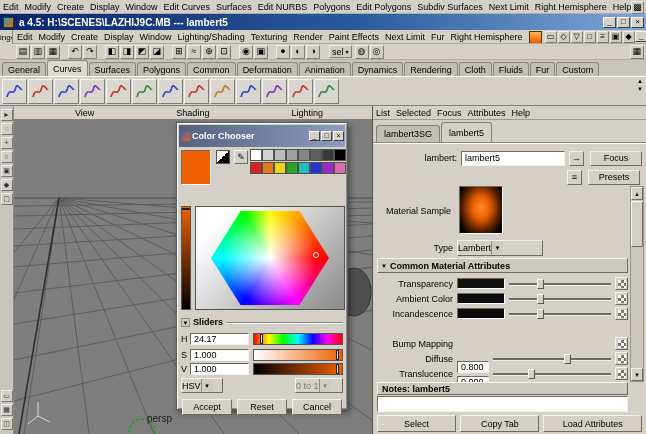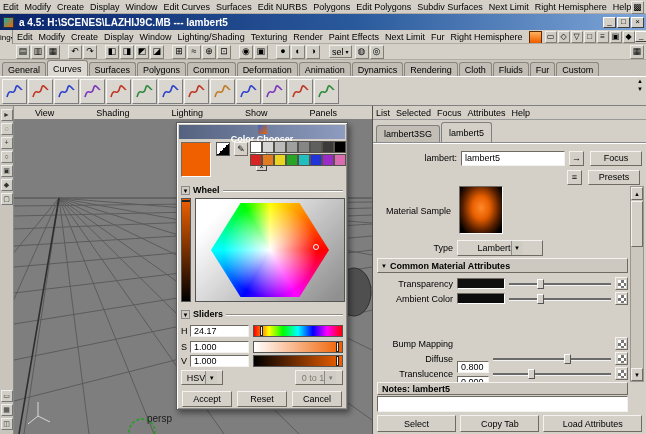--- a/index.html
+++ b/index.html
@@ -32,21 +32,21 @@
   .tab-right-btn{position:absolute;right:2px;top:1px;width:13px;height:13px;}
   #shelfrow{left:0;top:76px;width:646px;height:30px;background:#d4d0c8;border-top:1px solid #fff;border-bottom:1px solid #808080;padding-left:2px;gap:1px;}
   .shelf-btn{flex:none;width:25px;height:25px;border:1px solid;border-color:#f5f5f3 #7d7d7d #7d7d7d #f5f5f3;background:#d9d6cf;display:flex;align-items:center;justify-content:center;cursor:default;}
   .shelf-scroll{position:absolute;right:3px;top:78px;display:flex;flex-direction:column;gap:2px;font-size:6px;line-height:6px;}
   
   #toolbox{position:absolute;left:0;top:106px;width:14px;height:328px;background:#c9c5bd;border-right:1px solid #8a8a8a;display:flex;flex-direction:column;align-items:center;padding-top:3px;gap:2px;}
   .tool-icon{width:12px;height:12px;border:1px solid;border-color:#eee #777 #777 #eee;background:#d2cfc7;font-size:7px;line-height:9px;text-align:center;color:#333;flex:none;cursor:default;}
   .toolbox-spacer{flex:1;}
   
   #vp-menubar{left:14px;top:106px;width:358px;height:14px;background:#d4d0c8;border-bottom:1px solid #808080;}
-  .vp-menu-item{padding:0 21px;font-size:9px;cursor:default;}
+  .vp-menu-item{padding:0 21px;font-size:9px;cursor:default;margin-left:40px;}
   #viewport{position:absolute;left:14px;top:120px;width:358px;height:314px;background:#7e7e7e;overflow:hidden;}
   #persp-label{position:absolute;left:133px;top:293px;color:#1c1c1c;font-size:10px;}
   
   #ae{position:absolute;left:372px;top:106px;width:274px;height:328px;background:#d4d0c8;border-left:1px solid #55524c;}
   .ae-menubar{position:absolute;left:0;top:0;width:100%;height:14px;display:flex;align-items:center;border-bottom:1px solid #9a9a9a;}
   .ae-tabs{position:absolute;left:3px;top:16px;height:20px;display:flex;align-items:flex-end;}
   .ae-tab{height:17px;padding:0 7px;border:1px solid #808080;border-bottom:none;border-radius:3px 3px 0 0;background:#c2beb6;font-size:9px;display:flex;align-items:center;margin-right:1px;cursor:default;}
   .ae-tab.active{background:#d4d0c8;height:20px;}
   .ae-sep{position:absolute;left:0;top:36px;width:100%;height:1px;background:#8a8a8a;box-shadow:0 1px 0 #fff;}
   .ae-abs{position:absolute;display:flex;align-items:center;}
@@ -56,33 +56,33 @@
   .attr-label{width:80px;text-align:right;padding-right:4px;font-size:9px;white-space:nowrap;}
   .attr-swatch{width:48px;height:11px;border:1px solid;border-color:#6f6b63 #fff #fff #6f6b63;flex:none;}
   .attr-field{width:32px;height:12px;flex:none;margin-top:16px;}
   .attr-slider{position:relative;flex:1;height:12px;margin:0 4px;}
   .groove{position:absolute;left:0;right:0;top:5px;height:2px;background:#6a6a6a;box-shadow:0 1px 0 #f2f2f2;}
   .attr-knob{position:absolute;top:1px;width:7px;height:10px;background:#d4d0c8;border:1px solid;border-color:#fff #555 #555 #fff;}
   .map-btn{width:13px;height:13px;background:#d4d0c8;display:flex;align-items:center;justify-content:center;flex:none;}
   .checker{width:8px;height:8px;background:linear-gradient(45deg,#777 25%,transparent 25%,transparent 75%,#777 75%),linear-gradient(45deg,#777 25%,#fff 25%,#fff 75%,#777 75%);background-size:6px 6px;background-position:0 0,3px 3px;}
   .section-hdr{position:absolute;left:4px;right:18px;height:15px;background:#cdc9c1;font-weight:bold;display:flex;align-items:center;gap:3px;padding-left:3px;font-size:9px;}
   .sample-swatch{position:absolute;left:86px;top:80px;width:44px;height:48px;border:1px solid;border-color:#6f6b63 #fff #fff #6f6b63;background:radial-gradient(60% 70% at 50% 45%,#ff8a2a 0%,#e85f00 35%,#5a2000 72%,#000 100%) #000;}
-  .dd{display:flex;align-items:center;justify-content:center;background:#d4d0c8;}
+  .dd{display:flex;align-items:center;justify-content:flex-start;background:#d4d0c8;}
   .dd .dd-arrow{width:12px;height:100%;border-left:1px solid #8a8a8a;display:flex;align-items:center;justify-content:center;font-size:6px;background:#cfccc4;}
   #ae-scrollbar{position:absolute;right:2px;top:80px;width:14px;height:196px;background:#cbc7bf;border:1px solid #9a968e;display:flex;flex-direction:column;}
   .sb-arrow{height:13px;background:#d4d0c8;font-size:6px;line-height:12px;text-align:center;}
   .sb-thumb{height:46px;background:#d4d0c8;margin-top:1px;}
   .sb-fill{flex:1;}
   #notes-hdr{position:absolute;left:4px;right:18px;top:276px;height:13px;background:#cdc9c1;font-weight:bold;display:flex;align-items:center;padding-left:4px;font-size:9px;}
   #notes-area{position:absolute;left:4px;right:18px;top:290px;height:16px;}
   #ae-footer{position:absolute;left:4px;right:4px;top:309px;height:17px;display:flex;gap:4px;}
   #ae-footer .btn{flex:1;}
   
   #color-chooser{position:absolute;left:176px;top:122px;width:172px;height:288px;background:#d4d0c8;border:1px solid #5c5c5c;box-shadow:1px 1px 0 #fff inset,-1px -1px 0 #8a8a8a inset,2px 3px 6px rgba(0,0,0,.45);padding:2px;z-index:10;}
-  .dlg-titlebar{height:14px;background:linear-gradient(90deg,#55627f,#8d9cc0);display:flex;align-items:center;color:#fff;flex-direction:column;}
+  .dlg-titlebar{height:22px;background:linear-gradient(90deg,#55627f,#8d9cc0);display:flex;align-items:center;color:#fff;}
   .dlg-icon{width:9px;height:9px;margin:0 2px;background:linear-gradient(135deg,#36c,#f26200);flex:none;}
   .dlg-title{font-size:9px;font-weight:bold;flex:1;white-space:nowrap;}
   .dlg-wc{width:11px;height:10px;background:#d4d0c8;border:1px solid;border-color:#fff #404040 #404040 #fff;font-size:7px;line-height:7px;text-align:center;color:#000;margin-right:1px;}
   .dlg-body{position:relative;height:269px;}
   #cur-swatch{position:absolute;left:2px;top:3px;width:30px;height:35px;border:1px solid;border-color:#6f6b63 #fff #fff #6f6b63;}
   #cmp-swatch{position:absolute;left:37px;top:3px;width:14px;height:14px;border:1px solid #555;background:linear-gradient(135deg,#fff 50%,#000 50%);}
   #dropper{position:absolute;left:55px;top:3px;width:14px;height:14px;font-size:9px;line-height:12px;text-align:center;}
   .pal-row{position:absolute;left:71px;display:grid;grid-template-columns:repeat(8,12px);}
   .pal{width:12px;height:12px;border:1px solid #55524c;}
   .dlg-sec{position:absolute;left:2px;right:2px;height:12px;display:flex;align-items:center;gap:3px;}
@@ -453,20 +453,31 @@
           <span class="attr-swatch" style="background: rgb(12, 12, 12);"></span>
           <span class="attr-slider">
             <i class="groove"></i>
             <i class="attr-knob" style="left: 27%;"></i>
           </span>
           <span class="map-btn b-out">
             <span class="checker"></span>
           </span>
         </div>
 
+        <div class="attr-row">
+          <span class="attr-label">Incandescence</span>
+          <span class="attr-swatch" style="background: rgb(12, 12, 12);"></span>
+          <span class="attr-slider">
+            <i class="groove"></i>
+            <i class="attr-knob" style="left: 27%;"></i>
+          </span>
+          <span class="map-btn b-out">
+            <span class="checker"></span>
+          </span>
+        </div>
       </div>
 
     <div class="attr-rows" style="top:230px;">
       <div class="attr-row">
         <span class="attr-label">Bump Mapping</span>
         <span class="attr-slider"></span>
         <span class="map-btn b-out">
             <span class="checker"></span>
           </span>
       </div>
@@ -544,25 +555,20 @@
       <span class="pal" style="background: rgb(217, 34, 34);"></span>
           <span class="pal" style="background: rgb(224, 123, 31);"></span>
           <span class="pal" style="background: rgb(232, 212, 33);"></span>
           <span class="pal" style="background: rgb(39, 165, 39);"></span>
           <span class="pal" style="background: rgb(34, 189, 189);"></span>
           <span class="pal" style="background: rgb(34, 51, 217);"></span>
           <span class="pal" style="background: rgb(154, 43, 201);"></span>
           <span class="pal" style="background: rgb(217, 107, 176);"></span>
         </span>
 
-      <div class="dlg-sec" style="top:45px;">
-        <span class="sec-arrow">▼</span>
-        <span class="sec-label">Wheel</span>
-        <span class="sec-line"></span>
-      </div>
 
       <div id="vbar">
           <i id="vbar-mark"></i>
         </div>
       <div id="wheelbox">
         <div id="hex"></div>
         <i id="hex-marker"></i>
       </div>
 
       <div class="dlg-sec" style="top:169px;">

